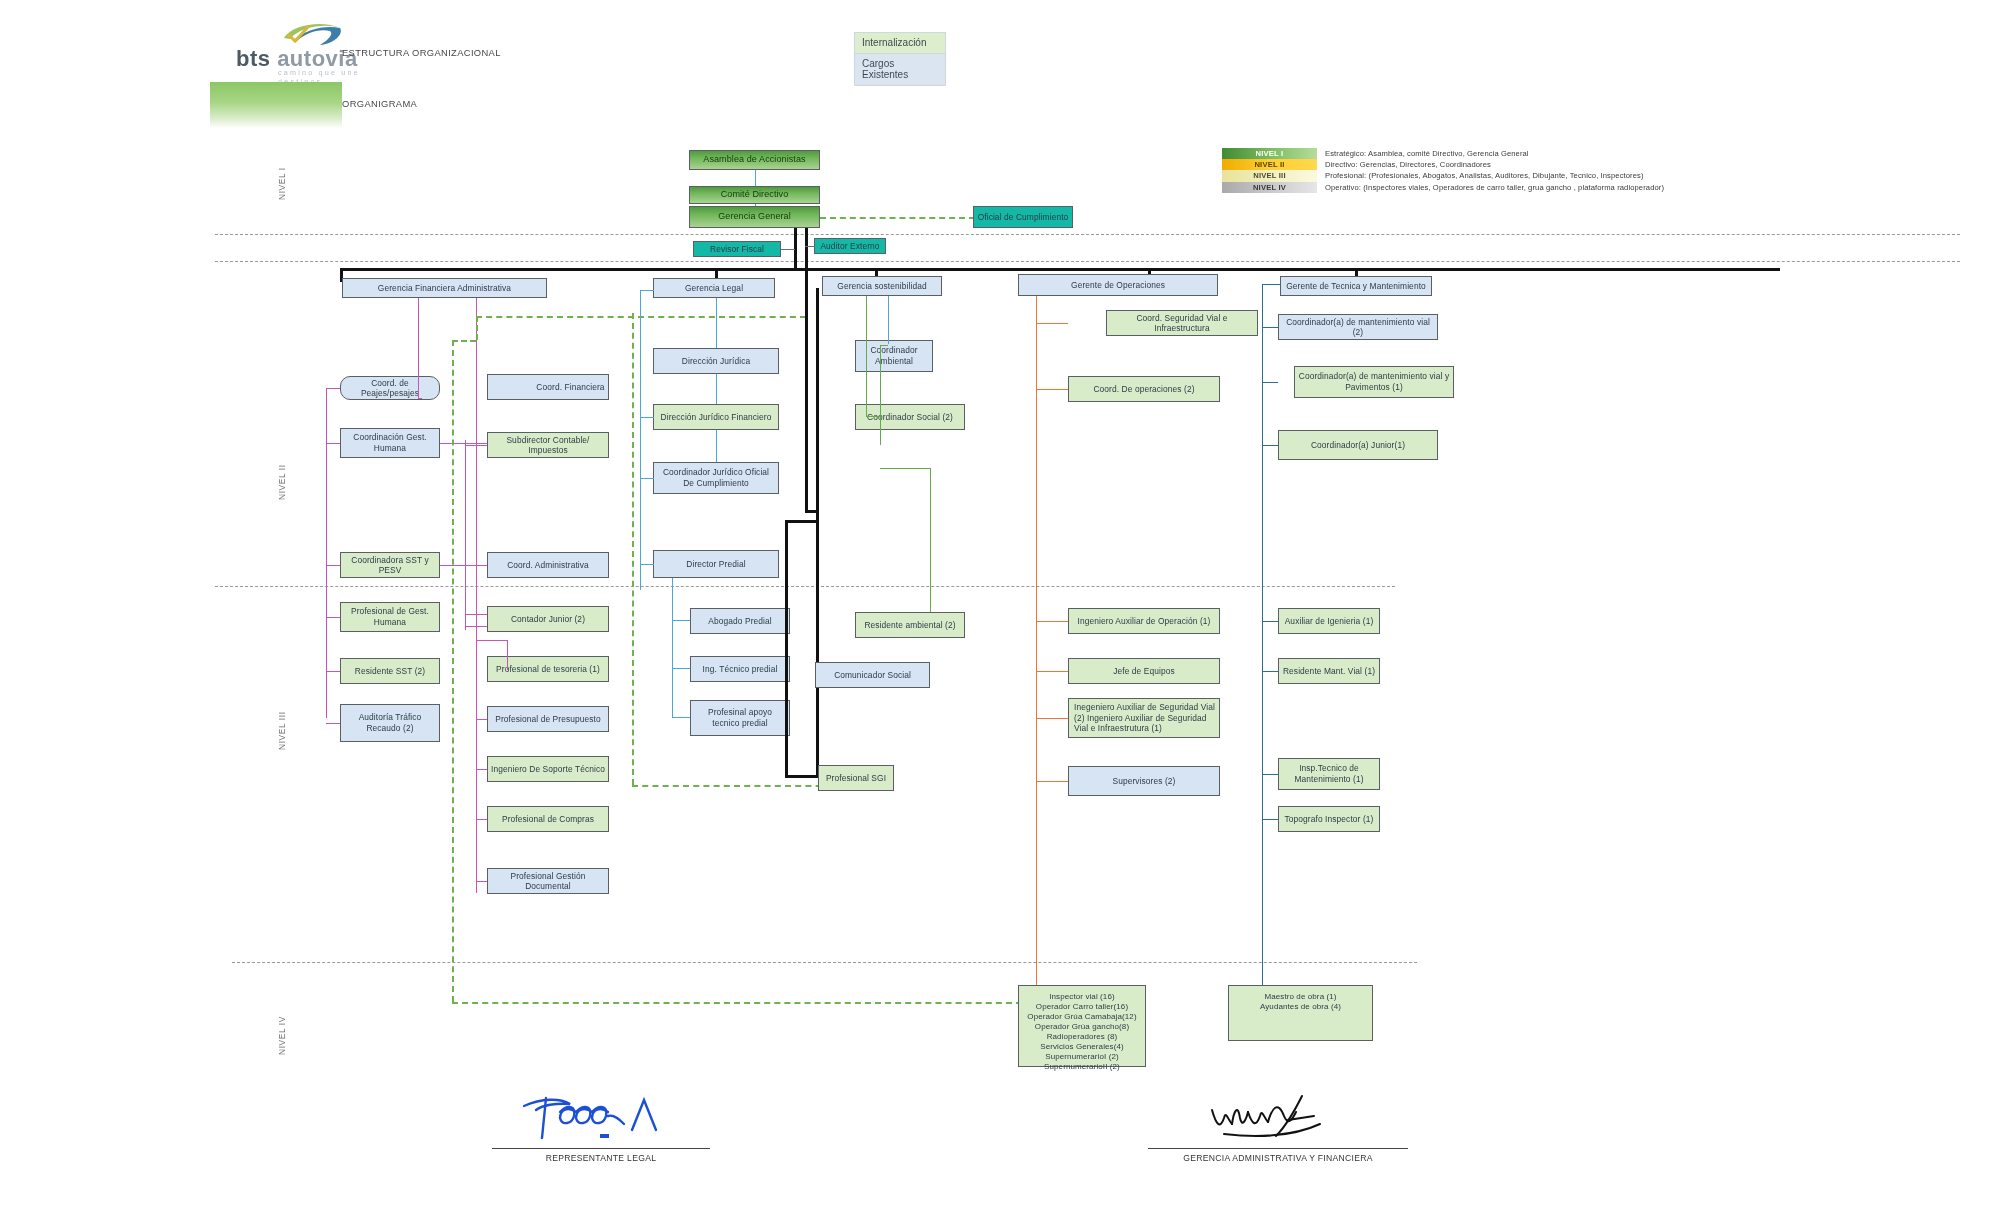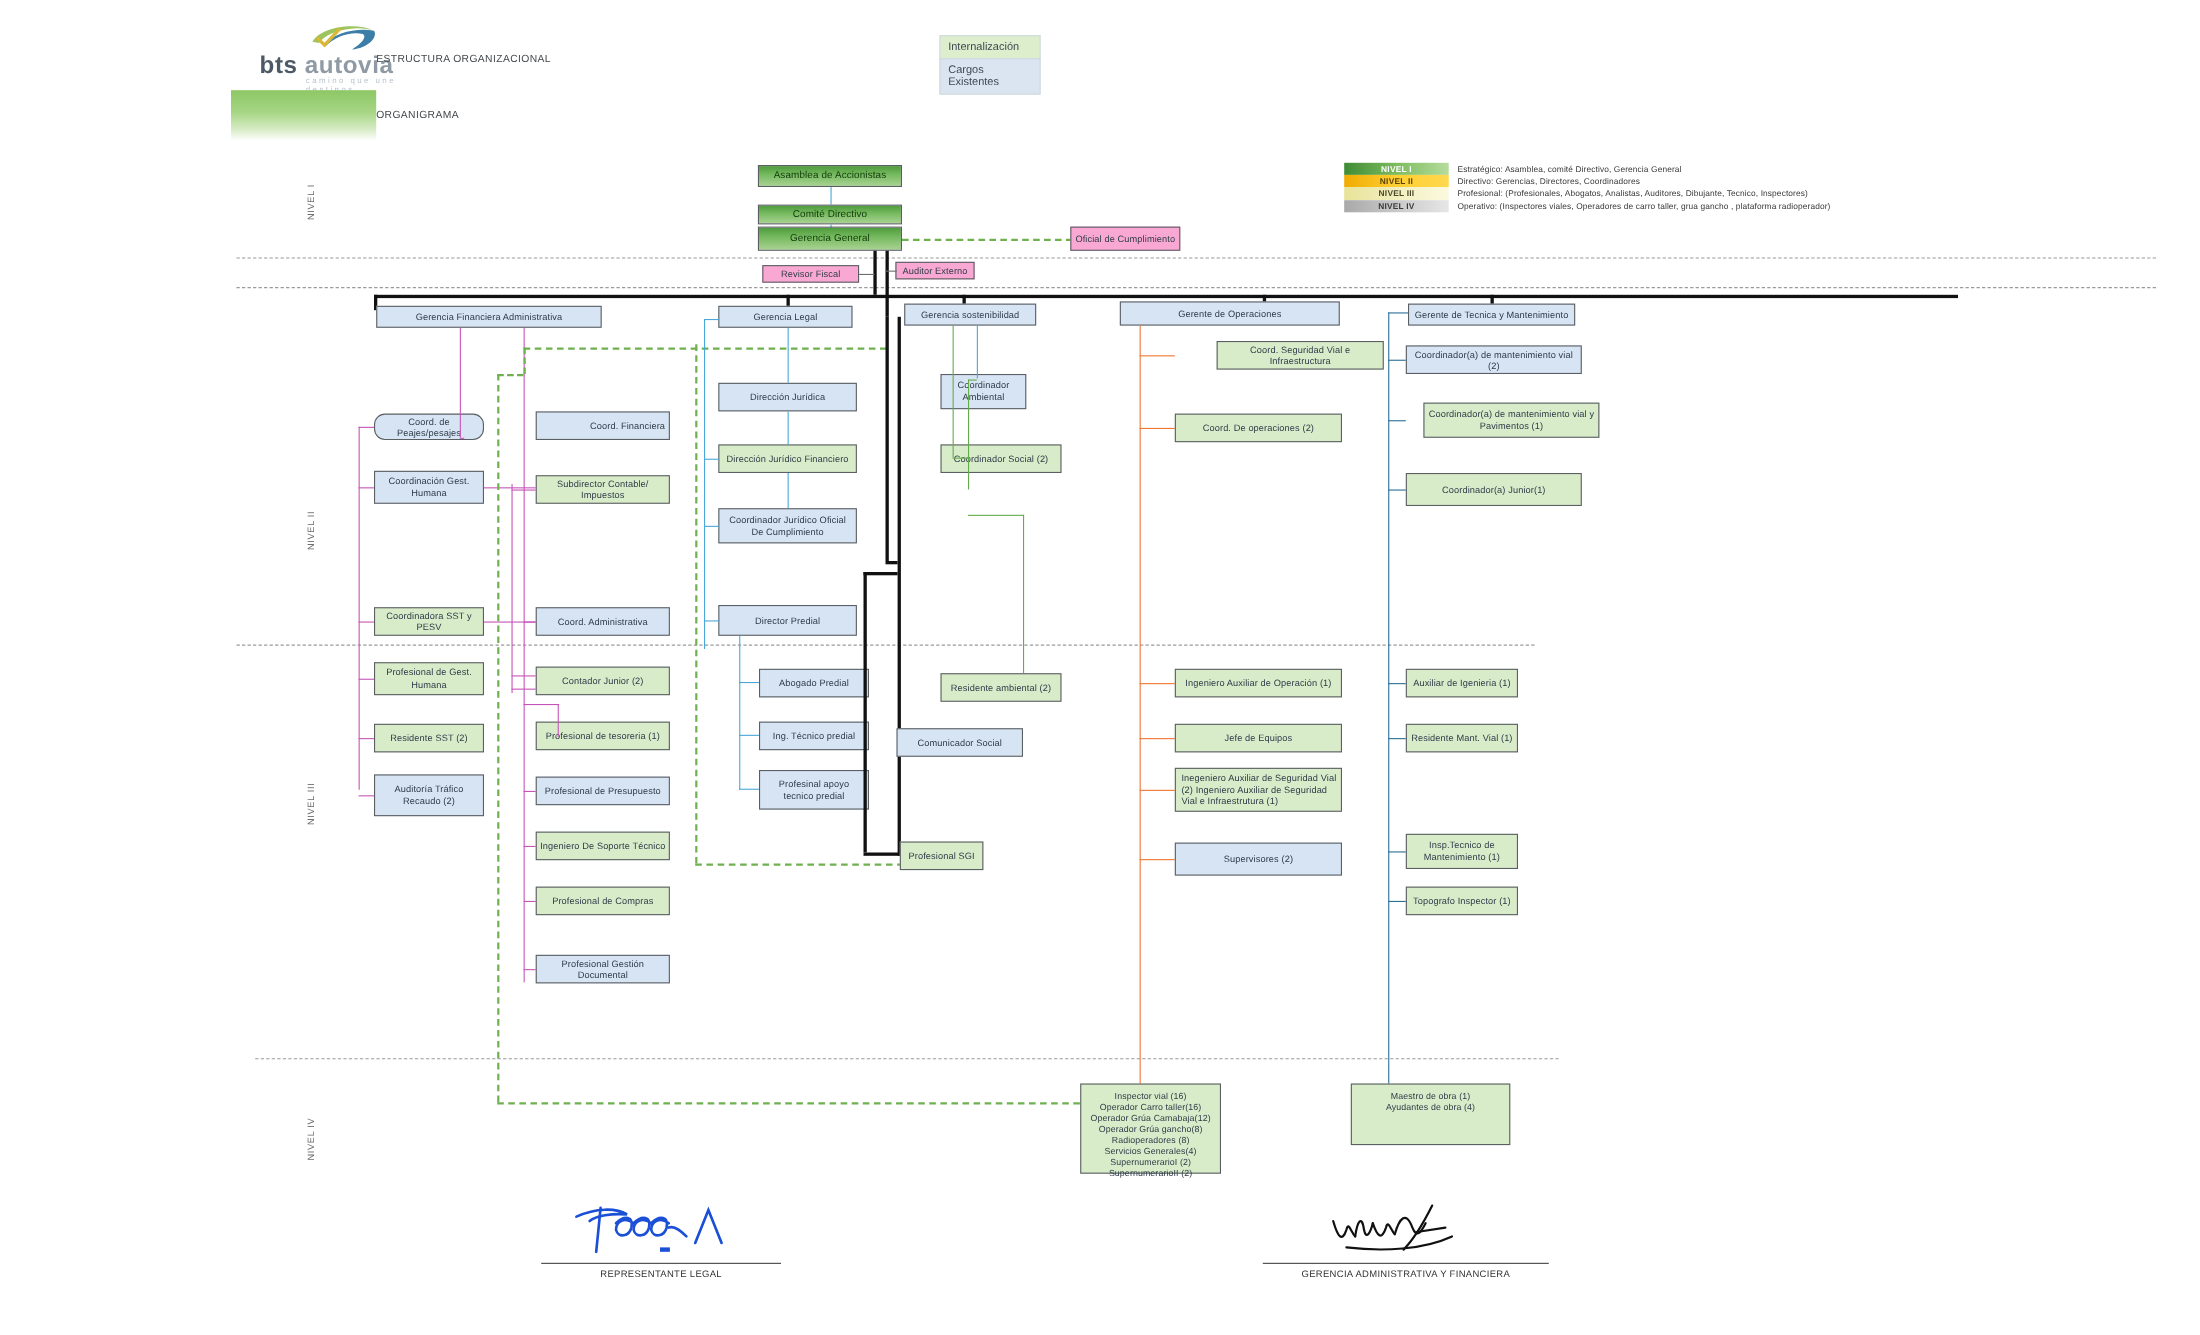--- a/index.html
+++ b/index.html
@@ -83,21 +83,21 @@
     border: 1.6px solid #5a5f63;
     display: flex; align-items: center; justify-content: center;
     text-align: center;
     font-size: 8.4px; color: #2d3b47;
     line-height: 1.25;
     padding: 2px 3px;
     letter-spacing: .1px;
   }
   .blue  { background: #d7e4f4; }
   .green { background: #d9ecca; }
-  .white { background: #f9a8d4; }
+  .white { background: #14b8a6; }
   .topgreen {
     background: linear-gradient(to bottom, #4f9b3d 0%, #73b85c 40%, #a9d392 100%);
     color: #123a0c; font-size: 9px;
   }
   .node.multiline { line-height: 1.3; }
   .node.leftalign { justify-content: flex-start; text-align: left; padding-left: 5px; }
   .node.nivel4 { font-size: 8px; align-items: flex-start; padding-top: 6px; }
 
   
   .ln { position: absolute; }
@@ -334,21 +334,21 @@
   <div class="ln h navy" style="left:1262px; top:284px; width:18px;"></div>
   <div class="ln h navy" style="left:1262px; top:327px; width:16px;"></div>
   <div class="ln h navy" style="left:1262px; top:382px; width:16px;"></div>
   <div class="ln h navy" style="left:1262px; top:445px; width:16px;"></div>
   <div class="ln h navy" style="left:1262px; top:621px; width:16px;"></div>
   <div class="ln h navy" style="left:1262px; top:671px; width:16px;"></div>
   <div class="ln h navy" style="left:1262px; top:774px; width:16px;"></div>
   <div class="ln h navy" style="left:1262px; top:819px; width:16px;"></div>
   <div class="ln h navy" style="left:1237px; top:1000px; width:25px;"></div>
 
-  <div class="node green nivel4" id="n4-op" style="left:982px; top:985px; width:128px; height:82px; white-space:pre-line;">Inspector vial (16)
+  <div class="node green nivel4" id="n4-op" style="left:1018px; top:985px; width:128px; height:82px; white-space:pre-line;">Inspector vial (16)
 Operador Carro taller(16)
 Operador Grúa Camabaja(12)
 Operador Grúa gancho(8)
 Radioperadores (8)
 Servicios Generales(4)
 SupernumerarioI (2)
 SupernumerarioII (2)</div>
   <div class="node green nivel4" id="n4-tec" style="left:1228px; top:985px; width:145px; height:56px; white-space:pre-line;">Maestro de obra (1)
 Ayudantes de obra (4)</div>
 

